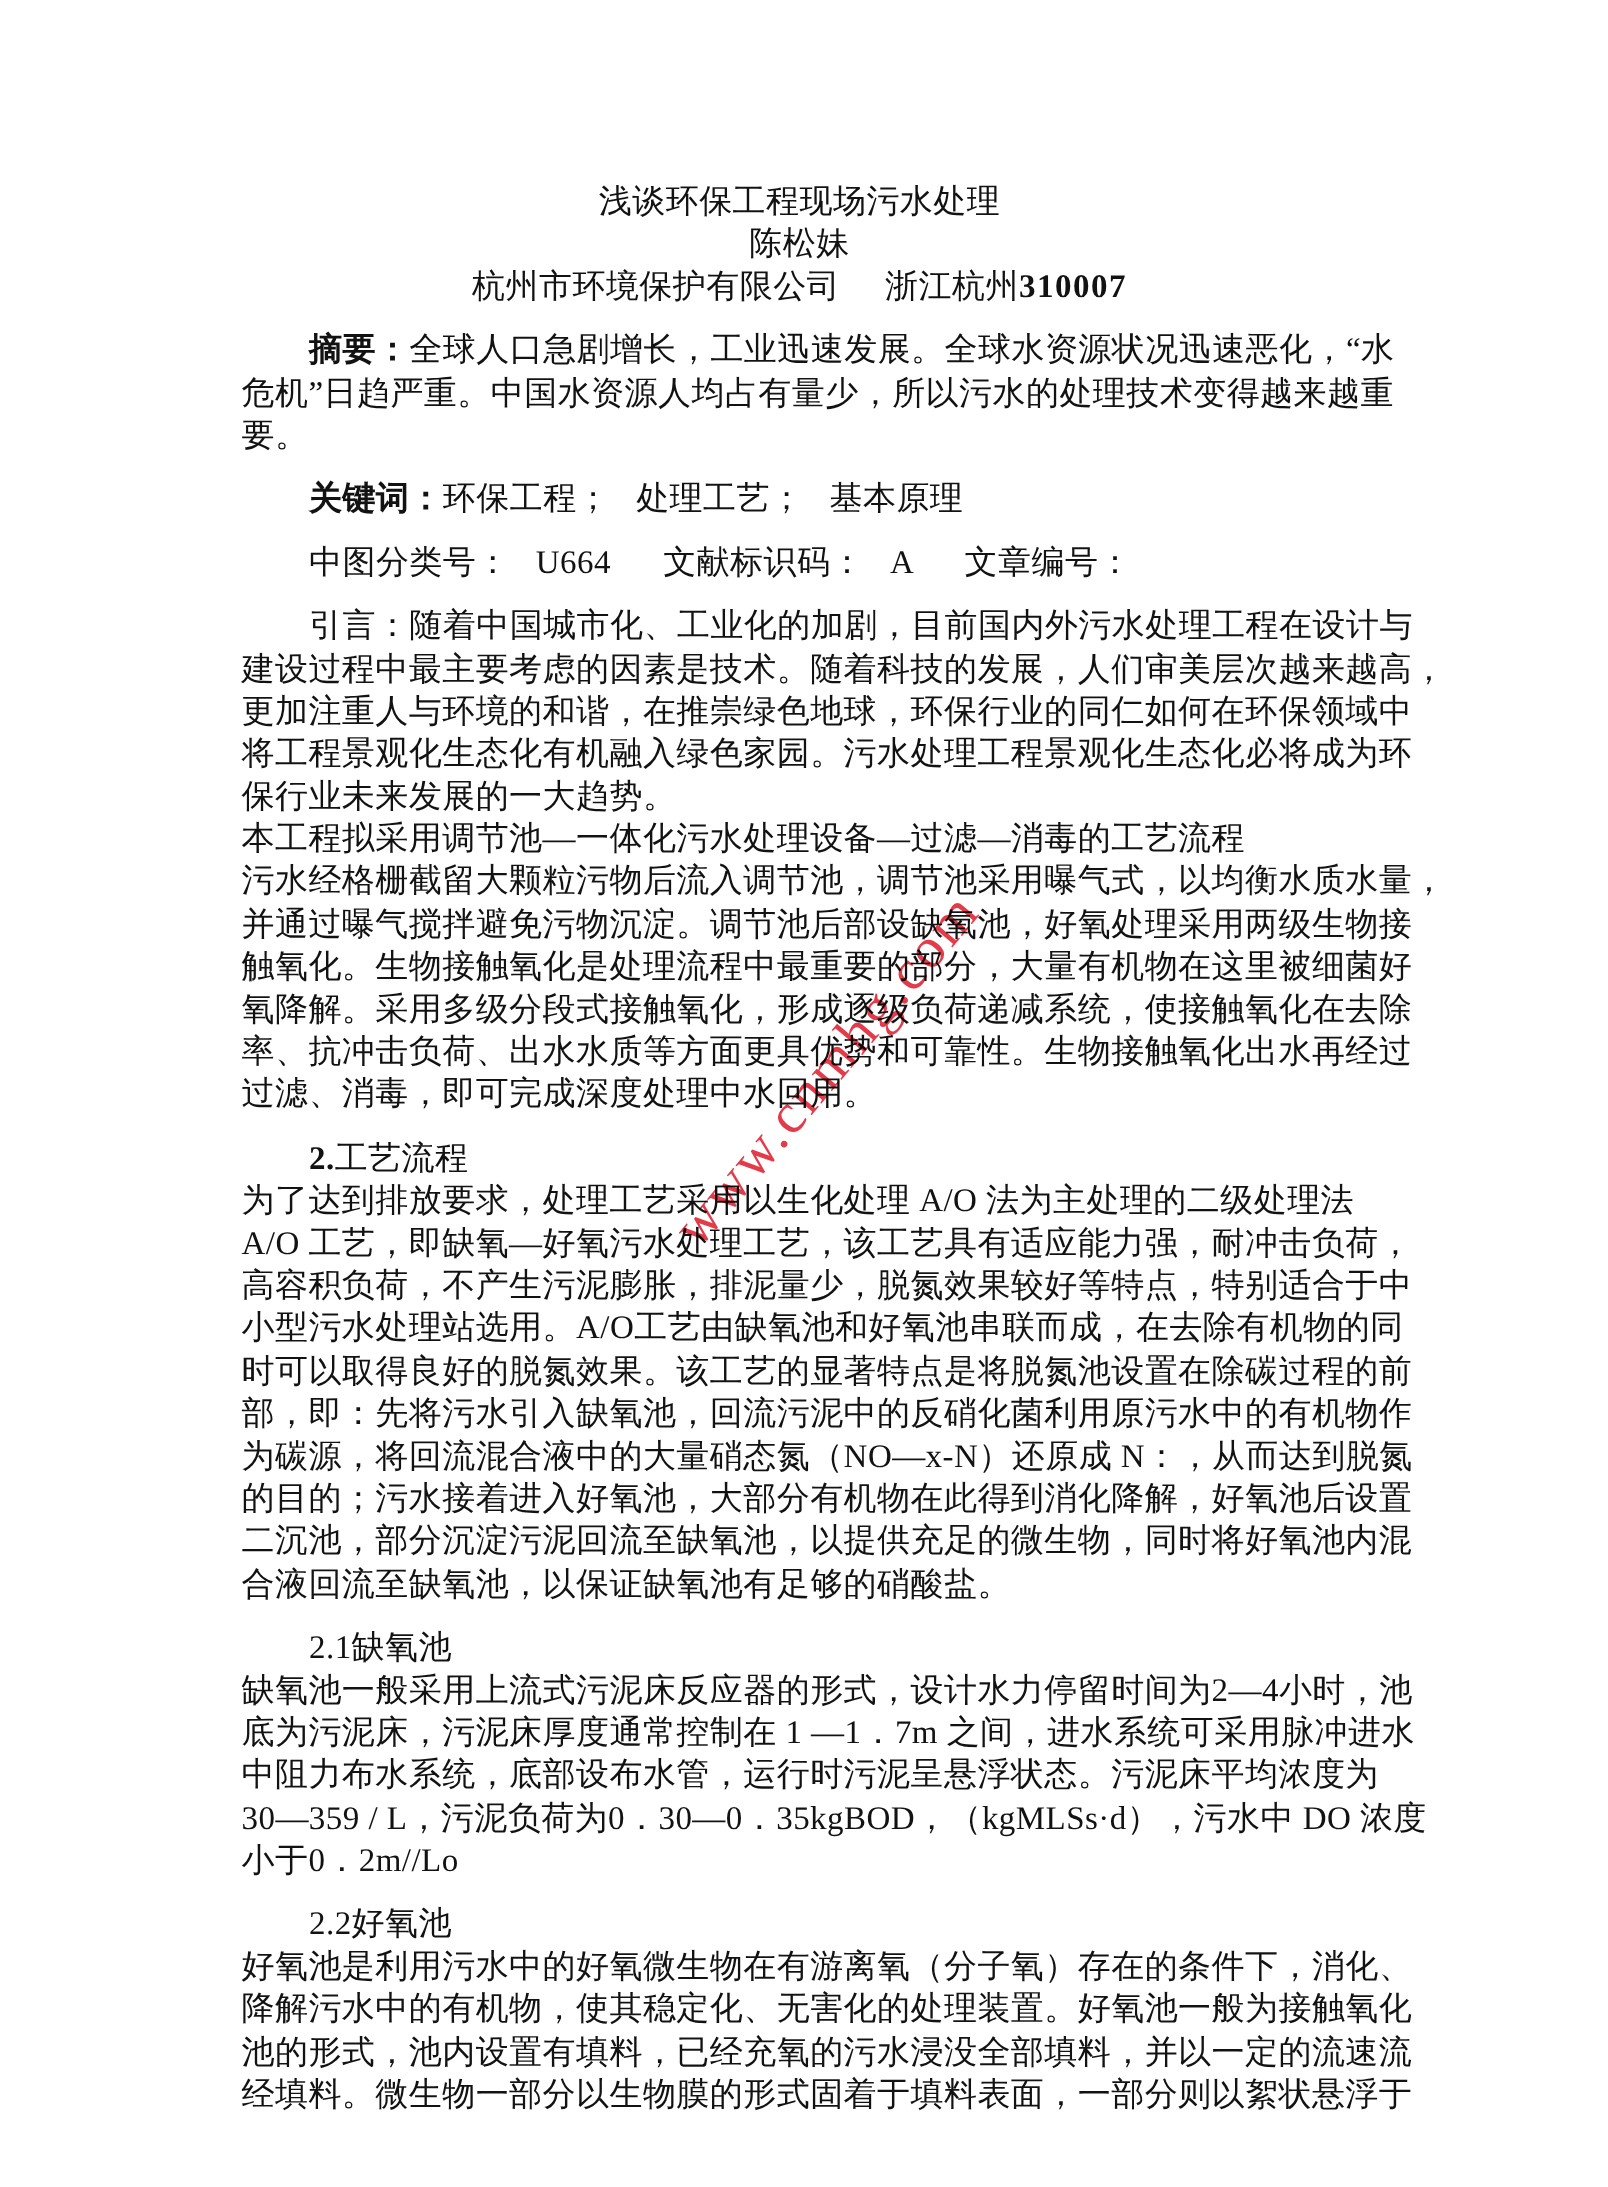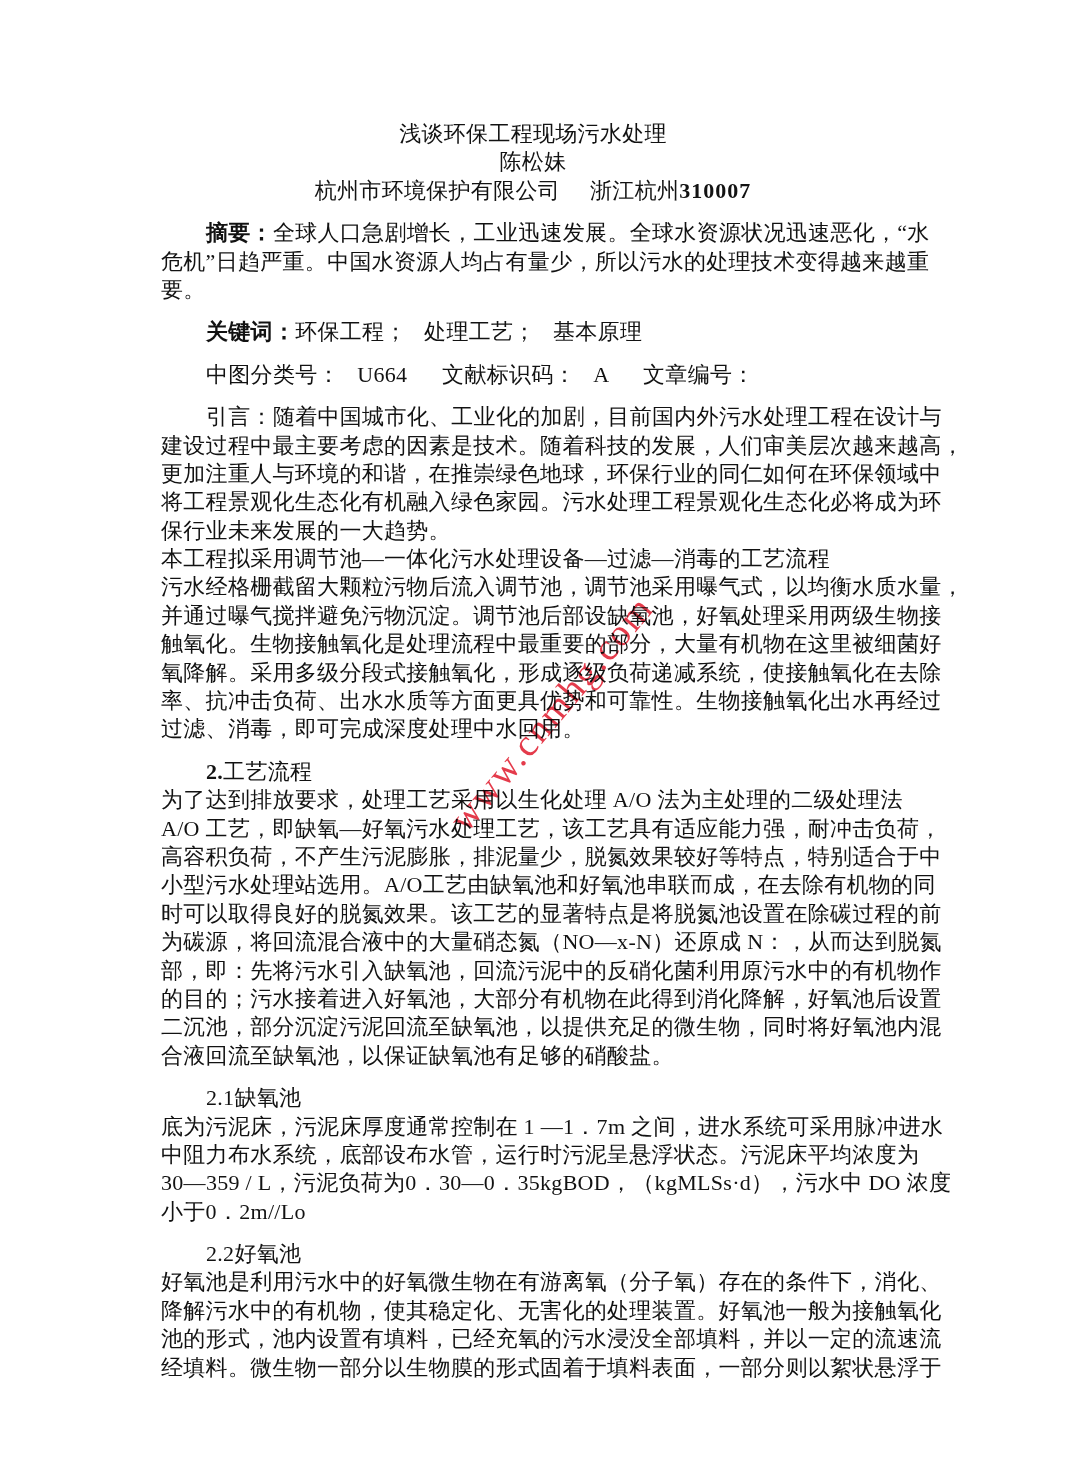--- a/index.html
+++ b/index.html
@@ -57,26 +57,27 @@
         <div class="line"><span>触氧化。生物接触氧化是处理流程中最重要的部分，大量有机物在这里被细菌好</span></div>
         <div class="line"><span>氧降解。采用多级分段式接触氧化，形成逐级负荷递减系统，使接触氧化在去除</span></div>
         <div class="line"><span>率、抗冲击负荷、出水水质等方面更具优势和可靠性。生物接触氧化出水再经过</span></div>
         <div class="line"><span>过滤、消毒，即可完成深度处理中水回用。</span></div>
         <div class="line indent"><span class="b">2.</span><span>工艺流程</span></div>
         <div class="line"><span>为了达到排放要求，处理工艺采用以生化处理 A/O 法为主处理的二级处理法</span></div>
         <div class="line"><span>A/O 工艺，即缺氧—好氧污水处理工艺，该工艺具有适应能力强，耐冲击负荷，</span></div>
         <div class="line"><span>高容积负荷，不产生污泥膨胀，排泥量少，脱氮效果较好等特点，特别适合于中</span></div>
         <div class="line"><span>小型污水处理站选用。A/O工艺由缺氧池和好氧池串联而成，在去除有机物的同</span></div>
         <div class="line"><span>时可以取得良好的脱氮效果。该工艺的显著特点是将脱氮池设置在除碳过程的前</span></div>
+        <div class="line"><span>部，即：先将污水引入缺氧池，回流污泥中的反硝化菌利用原污水中的有机物作</span></div>
         <div class="line"><span>为碳源，将回流混合液中的大量硝态氮（NO—x-N）还原成 N：，从而达到脱氮</span></div>
-        <div class="line"><span>部，即：先将污水引入缺氧池，回流污泥中的反硝化菌利用原污水中的有机物作</span></div>
         <div class="line"><span>的目的；污水接着进入好氧池，大部分有机物在此得到消化降解，好氧池后设置</span></div>
         <div class="line"><span>二沉池，部分沉淀污泥回流至缺氧池，以提供充足的微生物，同时将好氧池内混</span></div>
         <div class="line"><span>合液回流至缺氧池，以保证缺氧池有足够的硝酸盐。</span></div>
         <div class="line indent"><span>2.1缺氧池</span></div>
+        <div class="line"><span>缺氧池一般采用上流式污泥床反应器的形式，设计水力停留时间为2—4小时，池</span></div>
         <div class="line"><span>底为污泥床，污泥床厚度通常控制在 1 —1．7m 之间，进水系统可采用脉冲进水</span></div>
         <div class="line"><span>中阻力布水系统，底部设布水管，运行时污泥呈悬浮状态。污泥床平均浓度为</span></div>
         <div class="line"><span>30—359 / L，污泥负荷为0．30—0．35kgBOD，（kgMLSs·d），污水中 DO 浓度</span></div>
         <div class="line"><span>小于0．2m//Lo</span></div>
         <div class="line indent"><span>2.2好氧池</span></div>
         <div class="line"><span>好氧池是利用污水中的好氧微生物在有游离氧（分子氧）存在的条件下，消化、</span></div>
         <div class="line"><span>降解污水中的有机物，使其稳定化、无害化的处理装置。好氧池一般为接触氧化</span></div>
         <div class="line"><span>池的形式，池内设置有填料，已经充氧的污水浸没全部填料，并以一定的流速流</span></div>
         <div class="line"><span>经填料。微生物一部分以生物膜的形式固着于填料表面，一部分则以絮状悬浮于</span></div>
       </div>

